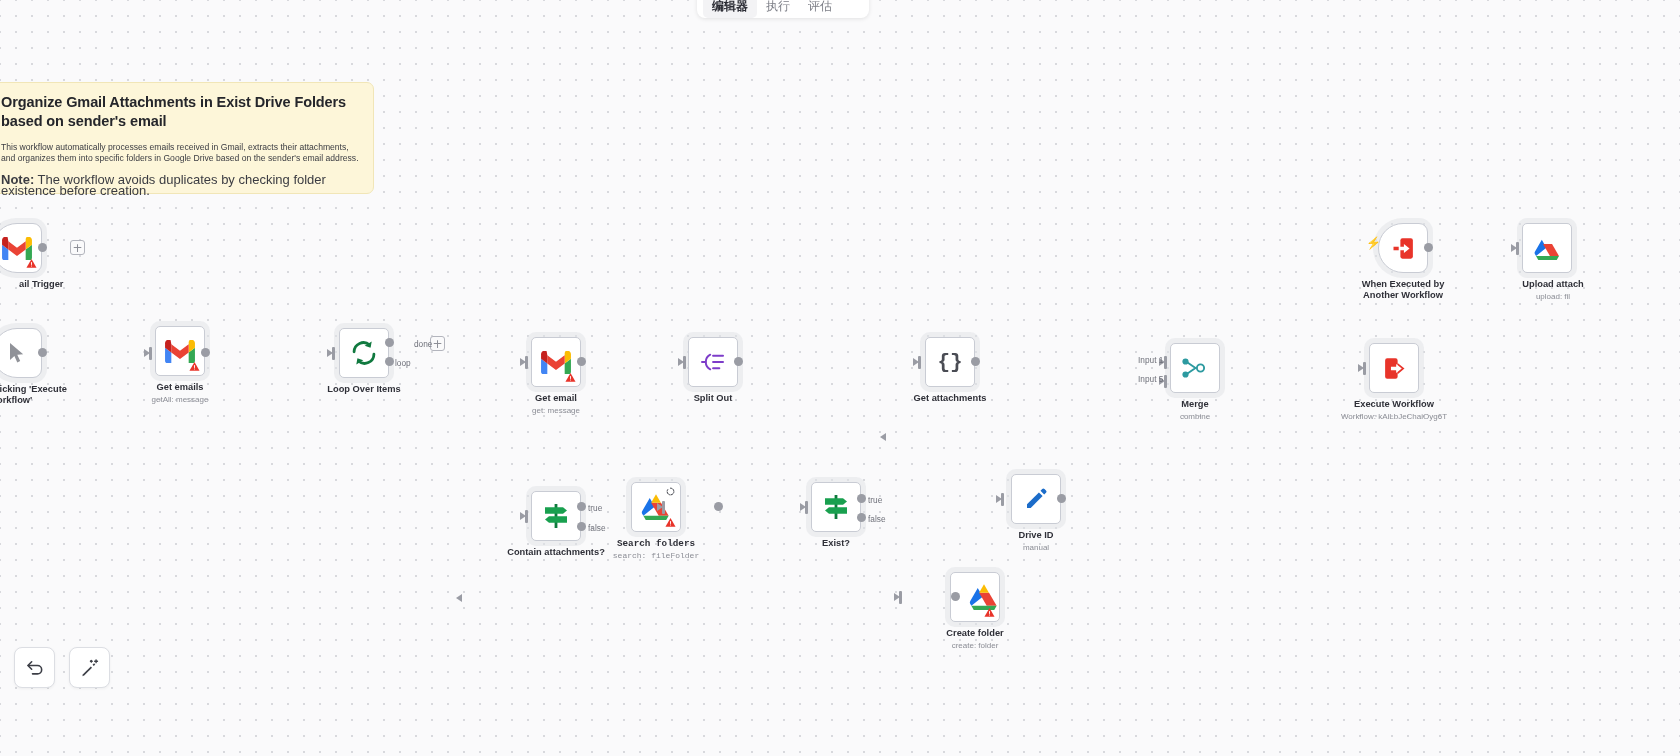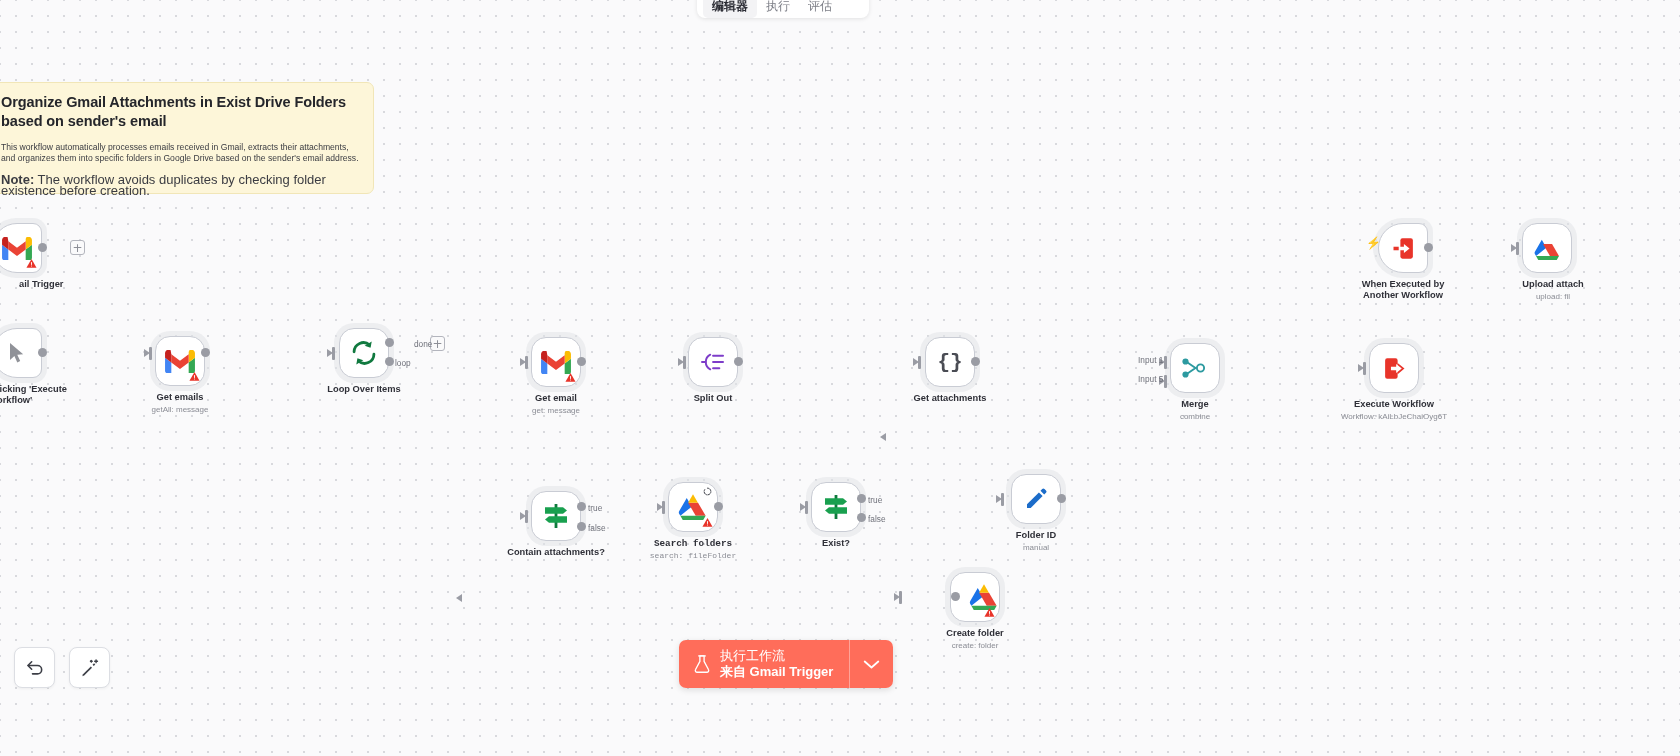--- a/index.html
+++ b/index.html
@@ -64,21 +64,21 @@
   }
   #sticky .note { font-size: 13px; line-height: 11.4px; color: #3b3c42; }
   #sticky .note b { font-weight: bold; }
 
   
   .node {
     position: absolute;
     width: 50px; height: 50px;
     background: #ffffff;
     border: 1.4px solid #c9ccd4;
-    border-radius: 15px;
+    border-radius: 5px;
     box-shadow: 0 0 0 5px rgba(225,227,232,.55);
     display: flex; align-items: center; justify-content: center;
     z-index: 10;
   }
   .node.trigger { border-radius: 25px 9px 9px 25px; }
   .node .lbl {
     position: absolute; top: 55px; left: 50%;
     transform: translateX(-50%);
     font-size: 9.3px; font-weight: bold; color: #2f3038;
     white-space: nowrap; text-align: center; line-height: 11.5px;
@@ -292,21 +292,21 @@
 
   <div class="node trigger" style="left:-8px; top:328px;">
     <svg width="17" height="22" viewBox="0 0 17 22">
       <path fill="#909298" d="M1 1 L1 18 L5.4 13.9 L8.3 20.4 L11.2 19.1 L8.3 12.8 L14.2 12.3 Z"></path>
     </svg>
     <div class="lbl" style="left:4px; transform:none;">licking 'Execute</div>
     <div class="lbl two" style="left:4px; top:66px; transform:none;">orkflow'</div>
   </div>
   <div class="dot" style="left:38px; top:348px;"></div>
 
-  <div class="node" style="left:155px; top:336px;">
+  <div class="node" style="left:155px; top:326px;">
     <svg width="30" height="23" viewBox="0 0 52 40">
       <path fill="#4285f4" d="M3.6 40h7.3V21.8L0 13.6V36.4C0 38.4 1.6 40 3.6 40z"></path>
       <path fill="#34a853" d="M41.1 40h7.3c2 0 3.6-1.6 3.6-3.6V13.6L41.1 21.8z"></path>
       <path fill="#fbbc04" d="M41.1 3.6v18.2L52 13.6V5.5c0-5-5.8-7.9-9.8-4.9z"></path>
       <path fill="#ea4335" d="M10.9 21.8V7.3L26 18.6 41.1 7.3v14.5L26 33.1z"></path>
       <path fill="#c5221f" d="M0 5.5v8.1l10.9 8.2V7.3L9.8.6C5.8-2.4 0 .5 0 5.5z"></path>
     </svg>
     <svg class="warn" viewBox="0 0 24 24">
         <path fill="#e8342a" d="M12 2 23 21H1z"></path>
         <rect x="11" y="9" width="2" height="6" fill="#fff"></rect>
@@ -426,21 +426,21 @@
       <path fill="#19a04f" d="M4 4.3h18l4 3.2-4 3.2H4z"></path>
       <path fill="#19a04f" d="M26 13.3H8l-4 3.2 4 3.2h18z"></path>
     </svg>
     <div class="lbl">Contain attachments?</div>
   </div>
   <div class="dot" style="left:577px; top:502px;"></div>
   <div class="dot" style="left:577px; top:522px;"></div>
   <div class="edgelabel" style="left:588px; top:503px;">true</div>
   <div class="edgelabel" style="left:588px; top:523px;">false</div>
 
-  <div class="node" style="left:668px; top:482px;font-family:Liberation Mono, monospace;">
+  <div class="node" style="left:631px; top:482px;font-family:Liberation Mono, monospace;">
     <svg width="30" height="26" viewBox="0 0 48 42">
       <path fill="#1a73e8" d="M3.6 35.3 1.6 31.8c-.7-1.2-.7-2.7 0-4L13.9 6.5l8 13.9z"></path>
       <path fill="#ea4335" d="M44.4 35.3 32.1 14h-16L28.4 35.3z"></path>
       <path fill="#fbbc04" d="M16.1 14 24 .3l7.9 13.7z"></path>
       <path fill="#34a853" d="M3.6 35.3h40.8l-4 6.9H7.6z"></path>
     </svg>
     <svg class="pin" viewBox="0 0 24 24">
       <path fill="none" stroke="#3b3d45" stroke-width="2.6" stroke-linecap="round" stroke-dasharray="4 3" d="M12 3a9 9 0 1 1-6.4 2.7"></path>
     </svg>
     <svg class="warn" viewBox="0 0 24 24">
@@ -464,21 +464,21 @@
   <div class="dot" style="left:857px; top:494px;"></div>
   <div class="dot" style="left:857px; top:513px;"></div>
   <div class="edgelabel" style="left:868px; top:495px;">true</div>
   <div class="edgelabel" style="left:868px; top:514px;">false</div>
 
   <div class="node" style="left:1011px; top:474px;">
     <svg width="24" height="24" viewBox="0 0 24 24">
       <path fill="#1b6cc9" d="M3 17.3 14.9 5.4l3.7 3.7L6.7 21H3z"></path>
       <path fill="#1b6cc9" d="M16.5 3.8 18.2 2a1.6 1.6 0 0 1 2.3 0l1.5 1.5a1.6 1.6 0 0 1 0 2.3l-1.8 1.8z"></path>
     </svg>
-    <div class="lbl">Folder ID</div>
+    <div class="lbl">Drive ID</div>
     <div class="sub one">manual</div>
   </div>
   <div class="dot" style="left:1057px; top:494px;"></div>
 
   <div class="node" style="left:950px; top:572px;justify-content:flex-end;">
     <svg width="30" height="26" viewBox="0 0 48 42">
       <path fill="#1a73e8" d="M3.6 35.3 1.6 31.8c-.7-1.2-.7-2.7 0-4L13.9 6.5l8 13.9z"></path>
       <path fill="#ea4335" d="M44.4 35.3 32.1 14h-16L28.4 35.3z"></path>
       <path fill="#fbbc04" d="M16.1 14 24 .3l7.9 13.7z"></path>
       <path fill="#34a853" d="M3.6 35.3h40.8l-4 6.9H7.6z"></path>
@@ -505,31 +505,14 @@
       <path fill="#3c3e46" d="M15.1 8.1 16.9 6.3 18.3 7.7 16.5 9.5z"></path>
       <g stroke="#3c3e46" stroke-width="1.6" stroke-linecap="round">
         <path d="M19.3 2.2v3.4"></path>
           <path d="M17.6 3.9h3.4"></path>
         <path d="M13.6 2.8v2.2"></path>
           <path d="M12.5 3.9h2.2"></path>
       </g>
     </svg>
   </div>
 
-  <div id="execbar">
-    <div id="execmain">
-      <svg width="18" height="20" viewBox="0 0 24 26">
-        <path fill="none" stroke="#ffffff" stroke-width="1.8" stroke-linejoin="round" d="M9.2 2.2v7.3L3.4 20.4a2.4 2.4 0 0 0 2.1 3.6h13a2.4 2.4 0 0 0 2.1-3.6L14.8 9.5V2.2z"></path>
-        <path stroke="#ffffff" stroke-width="1.8" stroke-linecap="round" d="M7.6 2.2h8.8"></path>
-      </svg>
-      <div class="txt">
-        <div class="l1">执行工作流</div>
-        <div class="l2">来自 Gmail Trigger</div>
-      </div>
-    </div>
-    <div id="execdrop">
-      <svg width="17" height="11" viewBox="0 0 20 12">
-        <path fill="none" stroke="#ffffff" stroke-width="2.1" stroke-linecap="round" stroke-linejoin="round" d="M2 2.5 10 9.5 18 2.5"></path>
-      </svg>
-    </div>
-  </div>
 
 </div>
 
 </body></html>

